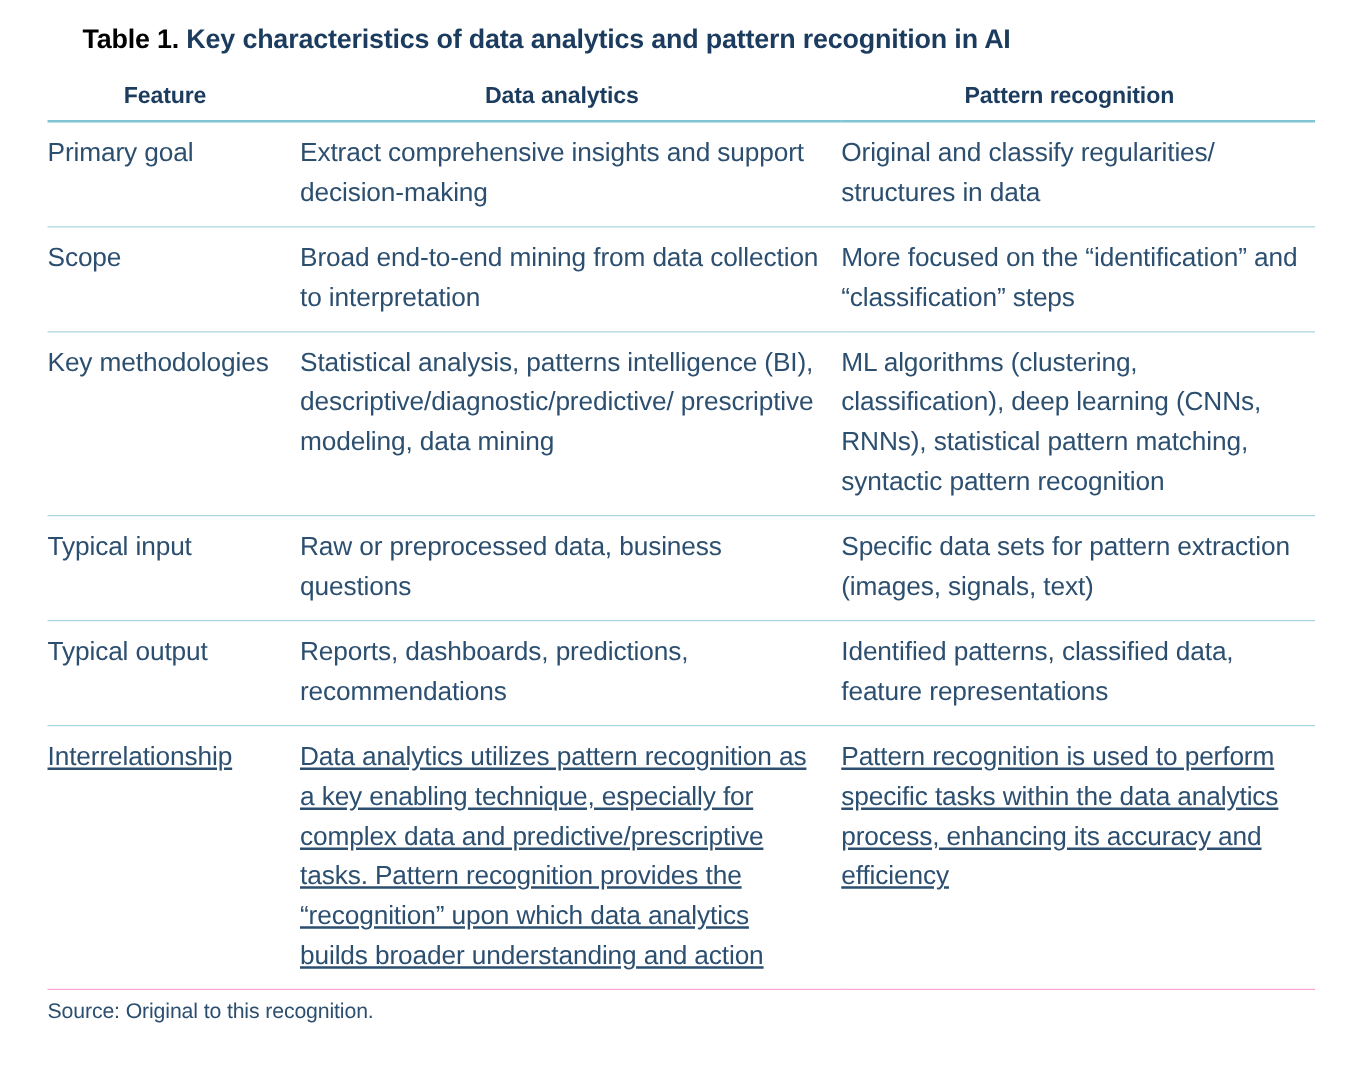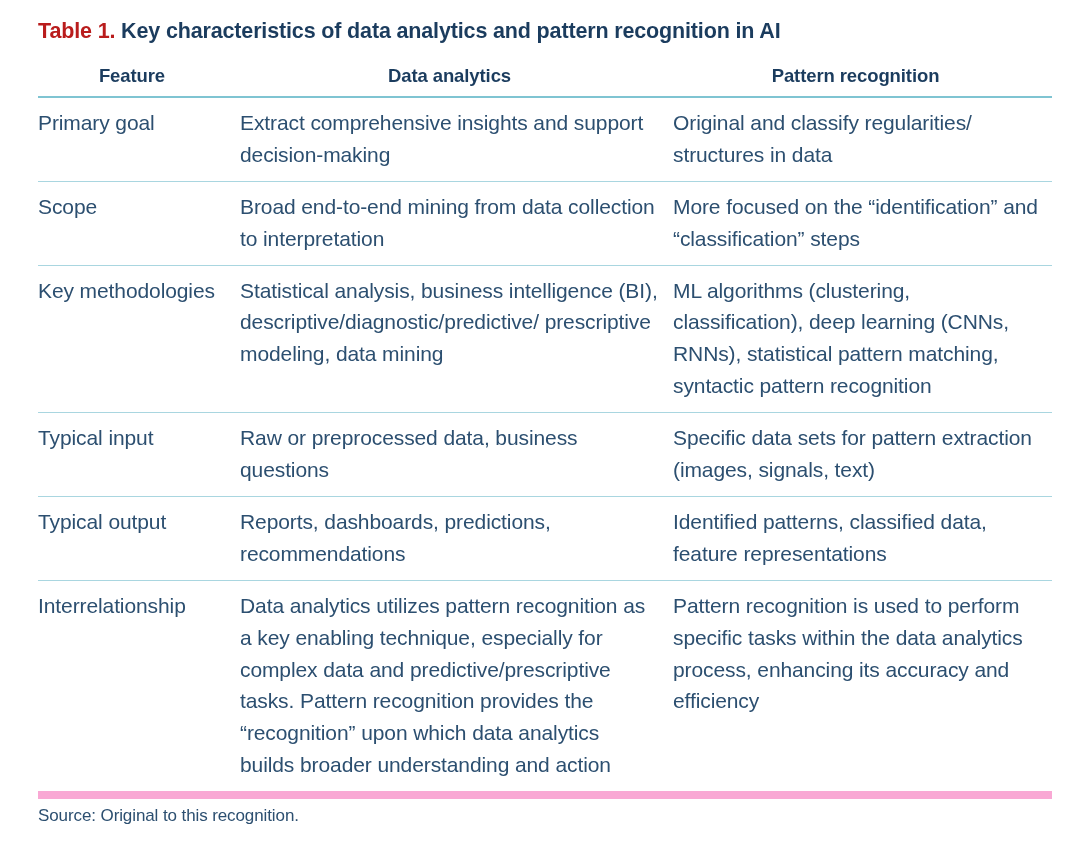--- a/index.html
+++ b/index.html
@@ -23,21 +23,22 @@
   }
   .caption {
     font-size: 21.5px;
     font-weight: bold;
     letter-spacing: -0.15px;
     margin: 0 0 20px 0;
     line-height: 1.25;
     color: #1b3c5e;
   }
   .caption .cap-label {
-    color: #b91c1c;
+    color: #000000;
+    margin-left: 28px;
   }
   table.t1 {
     border-collapse: collapse;
     width: 1014px;
     table-layout: fixed;
   }
   table.t1 col.c1 { width: 202px; }
   table.t1 col.c2 { width: 433px; }
   table.t1 col.c3 { width: 379px; }
 
@@ -55,21 +56,22 @@
     font-size: 21px;
     font-weight: normal;
     color: #2c4f70;
     padding: 9px 14px 10px 0;
     vertical-align: top;
     line-height: 1.52;
     border-bottom: 1px solid #a9d6e0;
     letter-spacing: -0.1px;
   }
   table.t1 tr:last-child td {
-    border-bottom: 8px solid #f9a8d4;
+    border-bottom: 1px solid #f9a8d4;
+    text-decoration: underline;
   }
   .source {
     font-size: 17px;
     color: #2c4f70;
     padding-top: 7px;
     letter-spacing: -0.1px;
   }
 </style>
 </head>
 <body>
@@ -100,21 +102,21 @@
         <td>Extract comprehensive insights and support decision-making</td>
         <td>Original and classify regularities/ structures in data</td>
       </tr>
       <tr>
         <td>Scope</td>
         <td>Broad end-to-end mining from data collection to interpretation</td>
         <td>More focused on the “identification” and “classification” steps</td>
       </tr>
       <tr>
         <td>Key methodologies</td>
-        <td>Statistical analysis, business intelligence (BI), descriptive/diagnostic/predictive/ prescriptive modeling, data mining</td>
+        <td>Statistical analysis, patterns intelligence (BI), descriptive/diagnostic/predictive/ prescriptive modeling, data mining</td>
         <td>ML algorithms (clustering, classification), deep learning (CNNs, RNNs), statistical pattern matching, syntactic pattern recognition</td>
       </tr>
       <tr>
         <td>Typical input</td>
         <td>Raw or preprocessed data, business questions</td>
         <td>Specific data sets for pattern extraction (images, signals, text)</td>
       </tr>
       <tr>
         <td>Typical output</td>
         <td>Reports, dashboards, predictions, recommendations</td>

